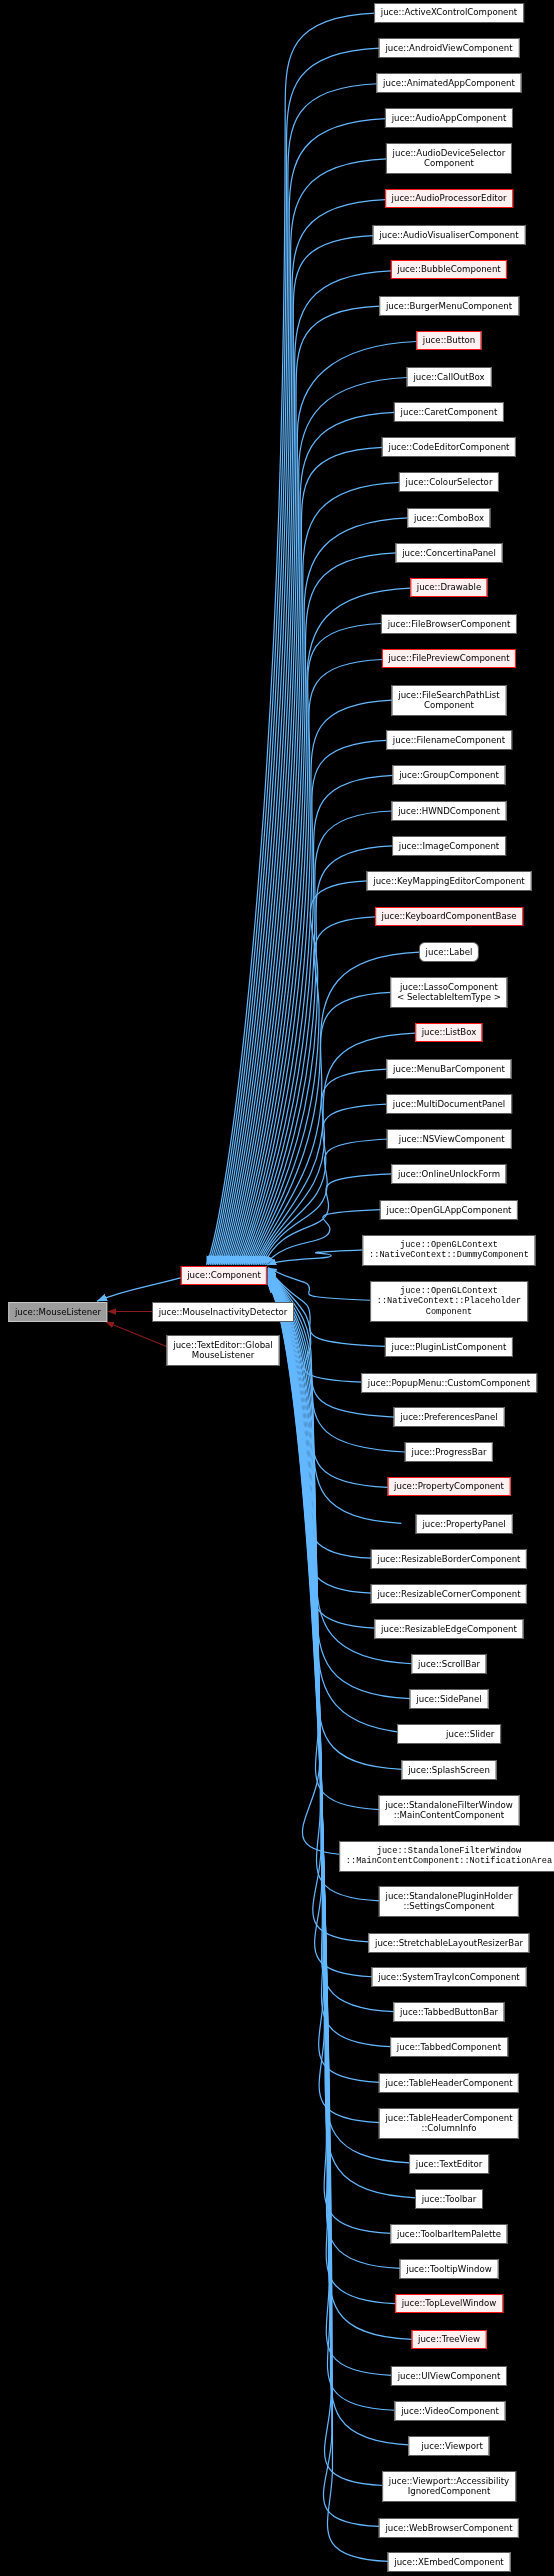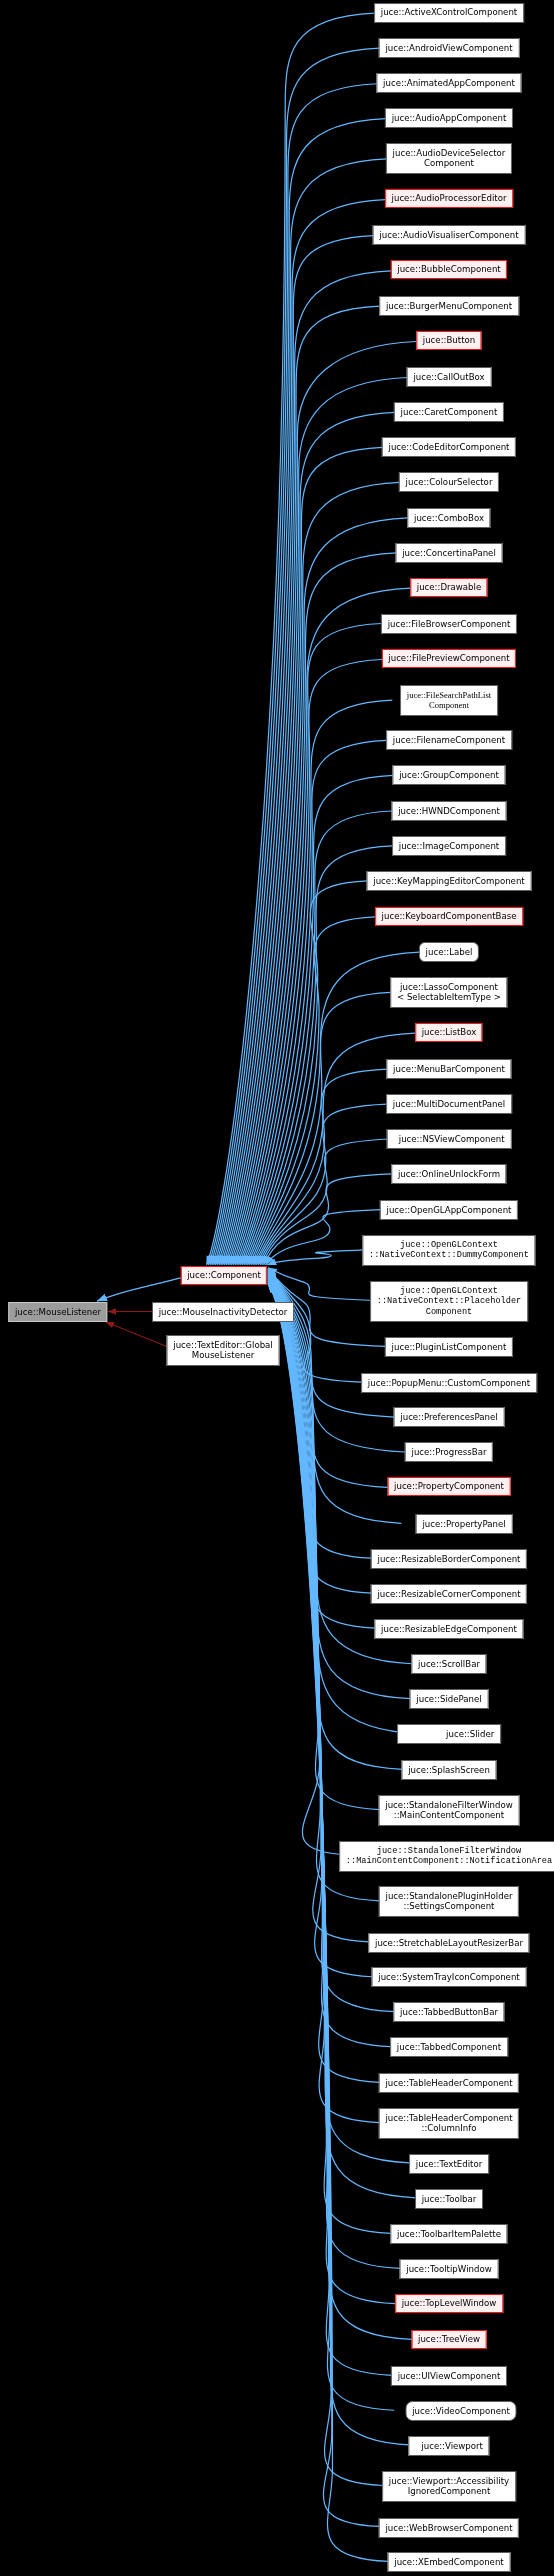--- a/index.html
+++ b/index.html
@@ -190,21 +190,21 @@
       </div>
       <div class="node node-red" style="left: 449px; top: 578px;">
         <span class="ln">juce::Drawable</span>
       </div>
       <div class="node" style="left: 449px; top: 614px;">
         <span class="ln">juce::FileBrowserComponent</span>
       </div>
       <div class="node node-red" style="left: 449px; top: 649px;">
         <span class="ln">juce::FilePreviewComponent</span>
       </div>
-      <div class="node" style="left: 449px; top: 685px; font-family: Liberation Serif, serif;">
+      <div class="node" style="left: 449px; top: 685px;">
         <span class="ln">juce::FileSearchPathList</span>
         <span class="ln">Component</span>
       </div>
       <div class="node" style="left: 449px; top: 730px;">
         <span class="ln">juce::FilenameComponent</span>
       </div>
       <div class="node" style="left: 449px; top: 765px;">
         <span class="ln">juce::GroupComponent</span>
       </div>
       <div class="node" style="left: 449px; top: 801px;">
@@ -337,21 +337,21 @@
       </div>
       <div class="node node-red" style="left: 449px; top: 2294px;">
         <span class="ln">juce::TopLevelWindow</span>
       </div>
       <div class="node node-red" style="left: 449px; top: 2330px;">
         <span class="ln">juce::TreeView</span>
       </div>
       <div class="node" style="left: 449px; top: 2366px;">
         <span class="ln">juce::UIViewComponent</span>
       </div>
-      <div class="node" style="left: 461px; top: 2401px; border-radius: 7px;">
+      <div class="node" style="left: 450px; top: 2401px;">
         <span class="ln">juce::VideoComponent</span>
       </div>
       <div class="node" style="left: 449px; top: 2436px; padding-left: 12px;">
         <span class="ln">juce::Viewport</span>
       </div>
       <div class="node" style="left: 449px; top: 2471px;">
         <span class="ln">juce::Viewport::Accessibility</span>
         <span class="ln">IgnoredComponent</span>
       </div>
       <div class="node" style="left: 449px; top: 2518px;">

